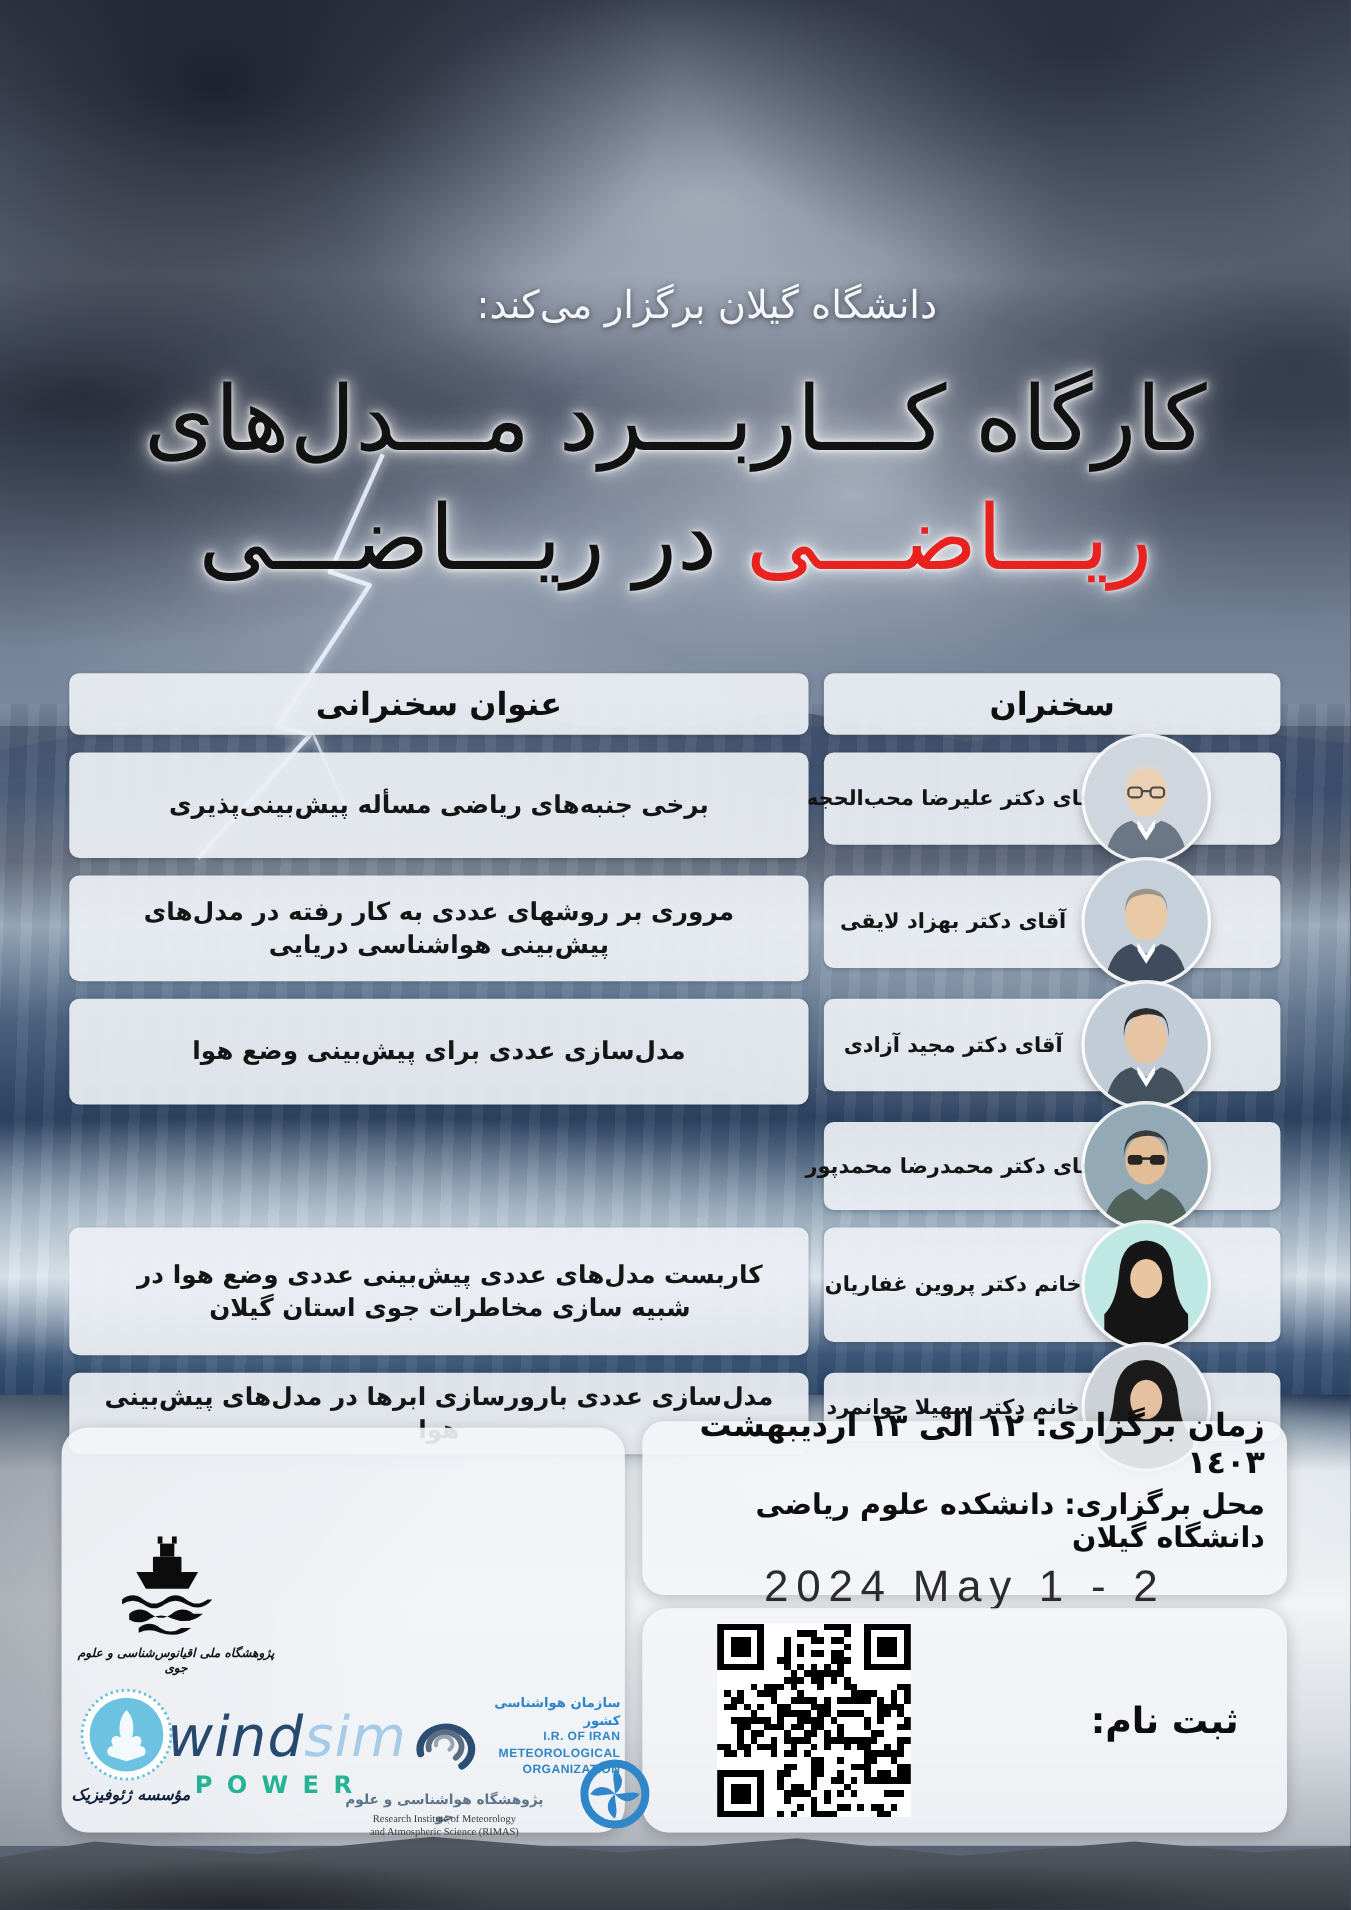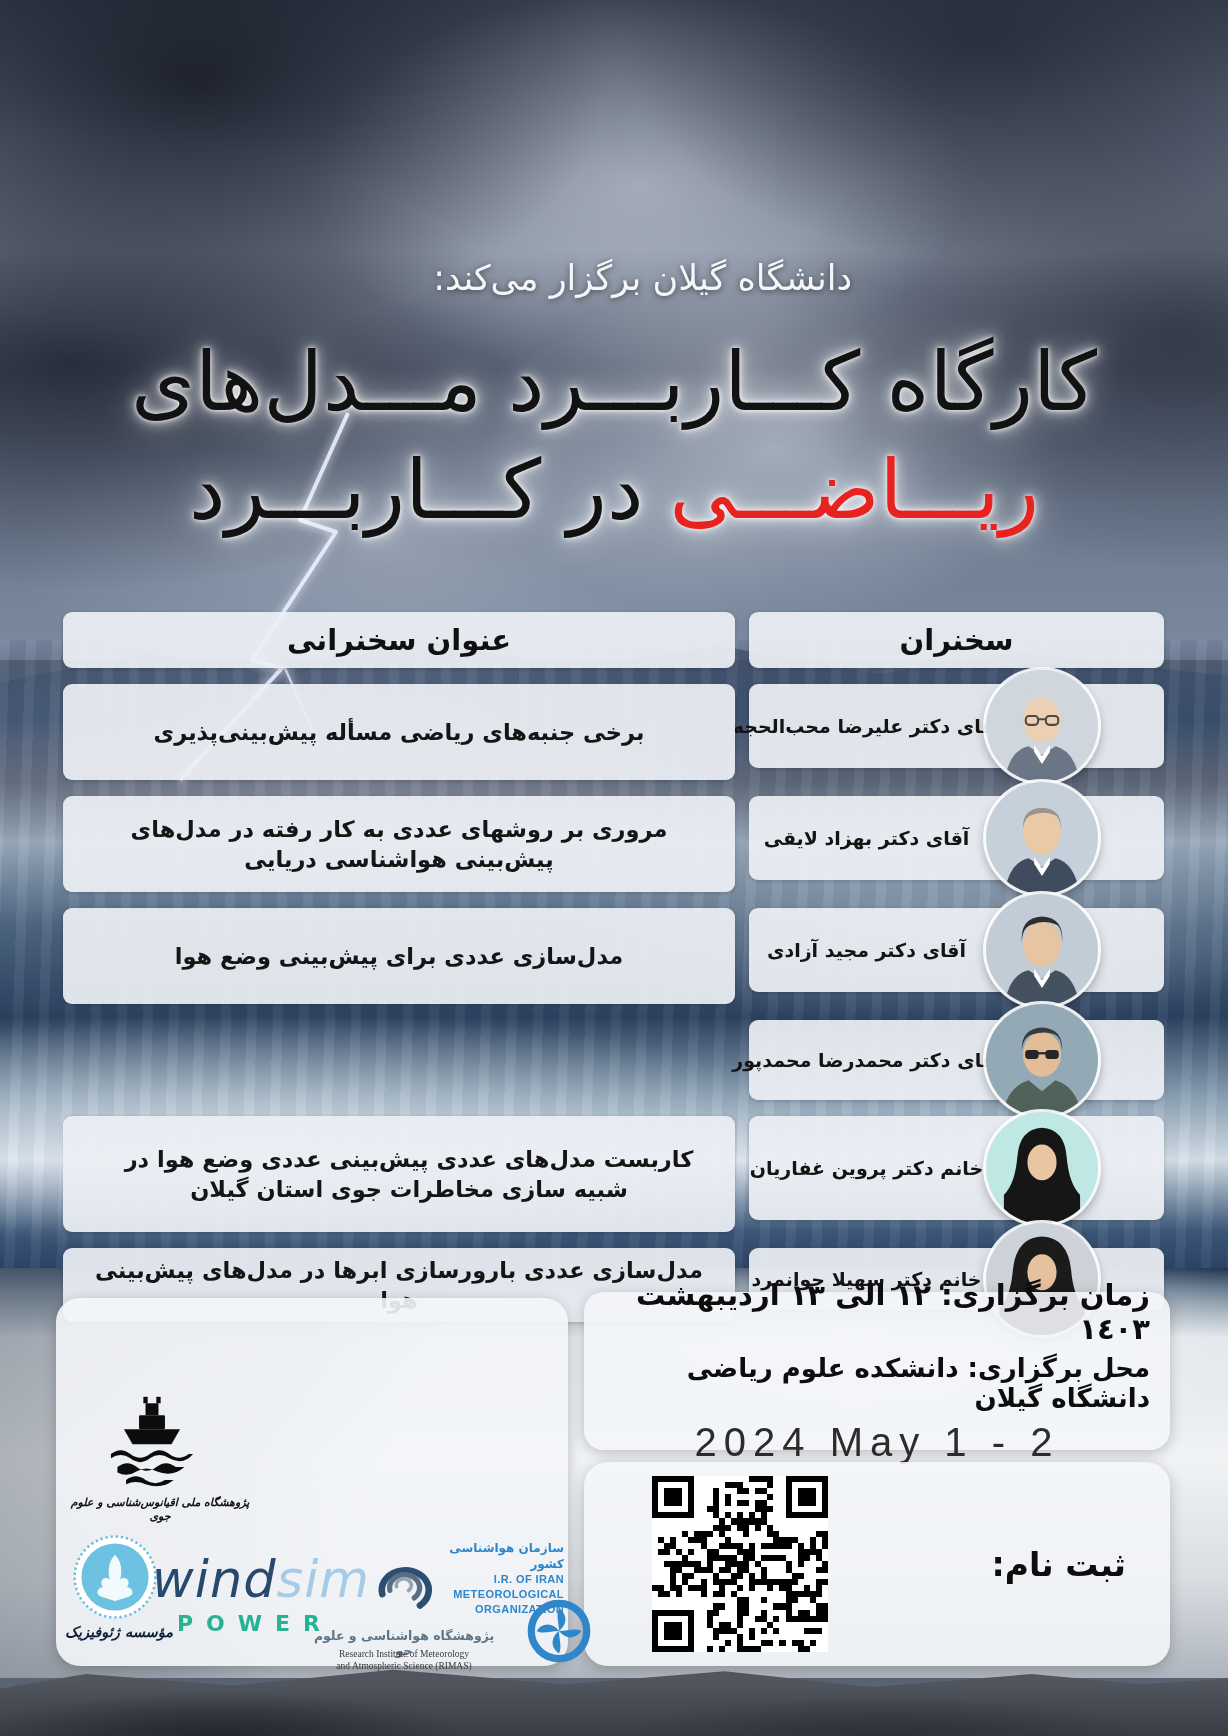--- a/index.html
+++ b/index.html
@@ -133,21 +133,21 @@
       <path d="M300,5 L252,112 L288,124 L204,252 L234,260 L132,372"></path>
       <path d="M236,258 L268,330" stroke-width="2.5" opacity=".8"></path>
     </g>
   </svg>
 
 
   <div class="presents fa">دانشگاه گیلان برگزار می‌کند:</div>
   <div class="title l1 fa">کارگاه کـــاربـــرد مـــدل‌های</div>
   <div class="title l2 fa">
     <span class="red">ریـــاضـــی</span>
-    <span>در کـــاربـــرد</span>
+    <span>در ریـــاضـــی</span>
   </div>
 
   <div class="table">
     <div class="trow thead">
       <div class="cell fa">سخنران</div>
       <div class="cell fa">عنوان سخنرانی</div>
     </div>
 
     <div class="trow">
       <div class="cell speaker-cell h84">

